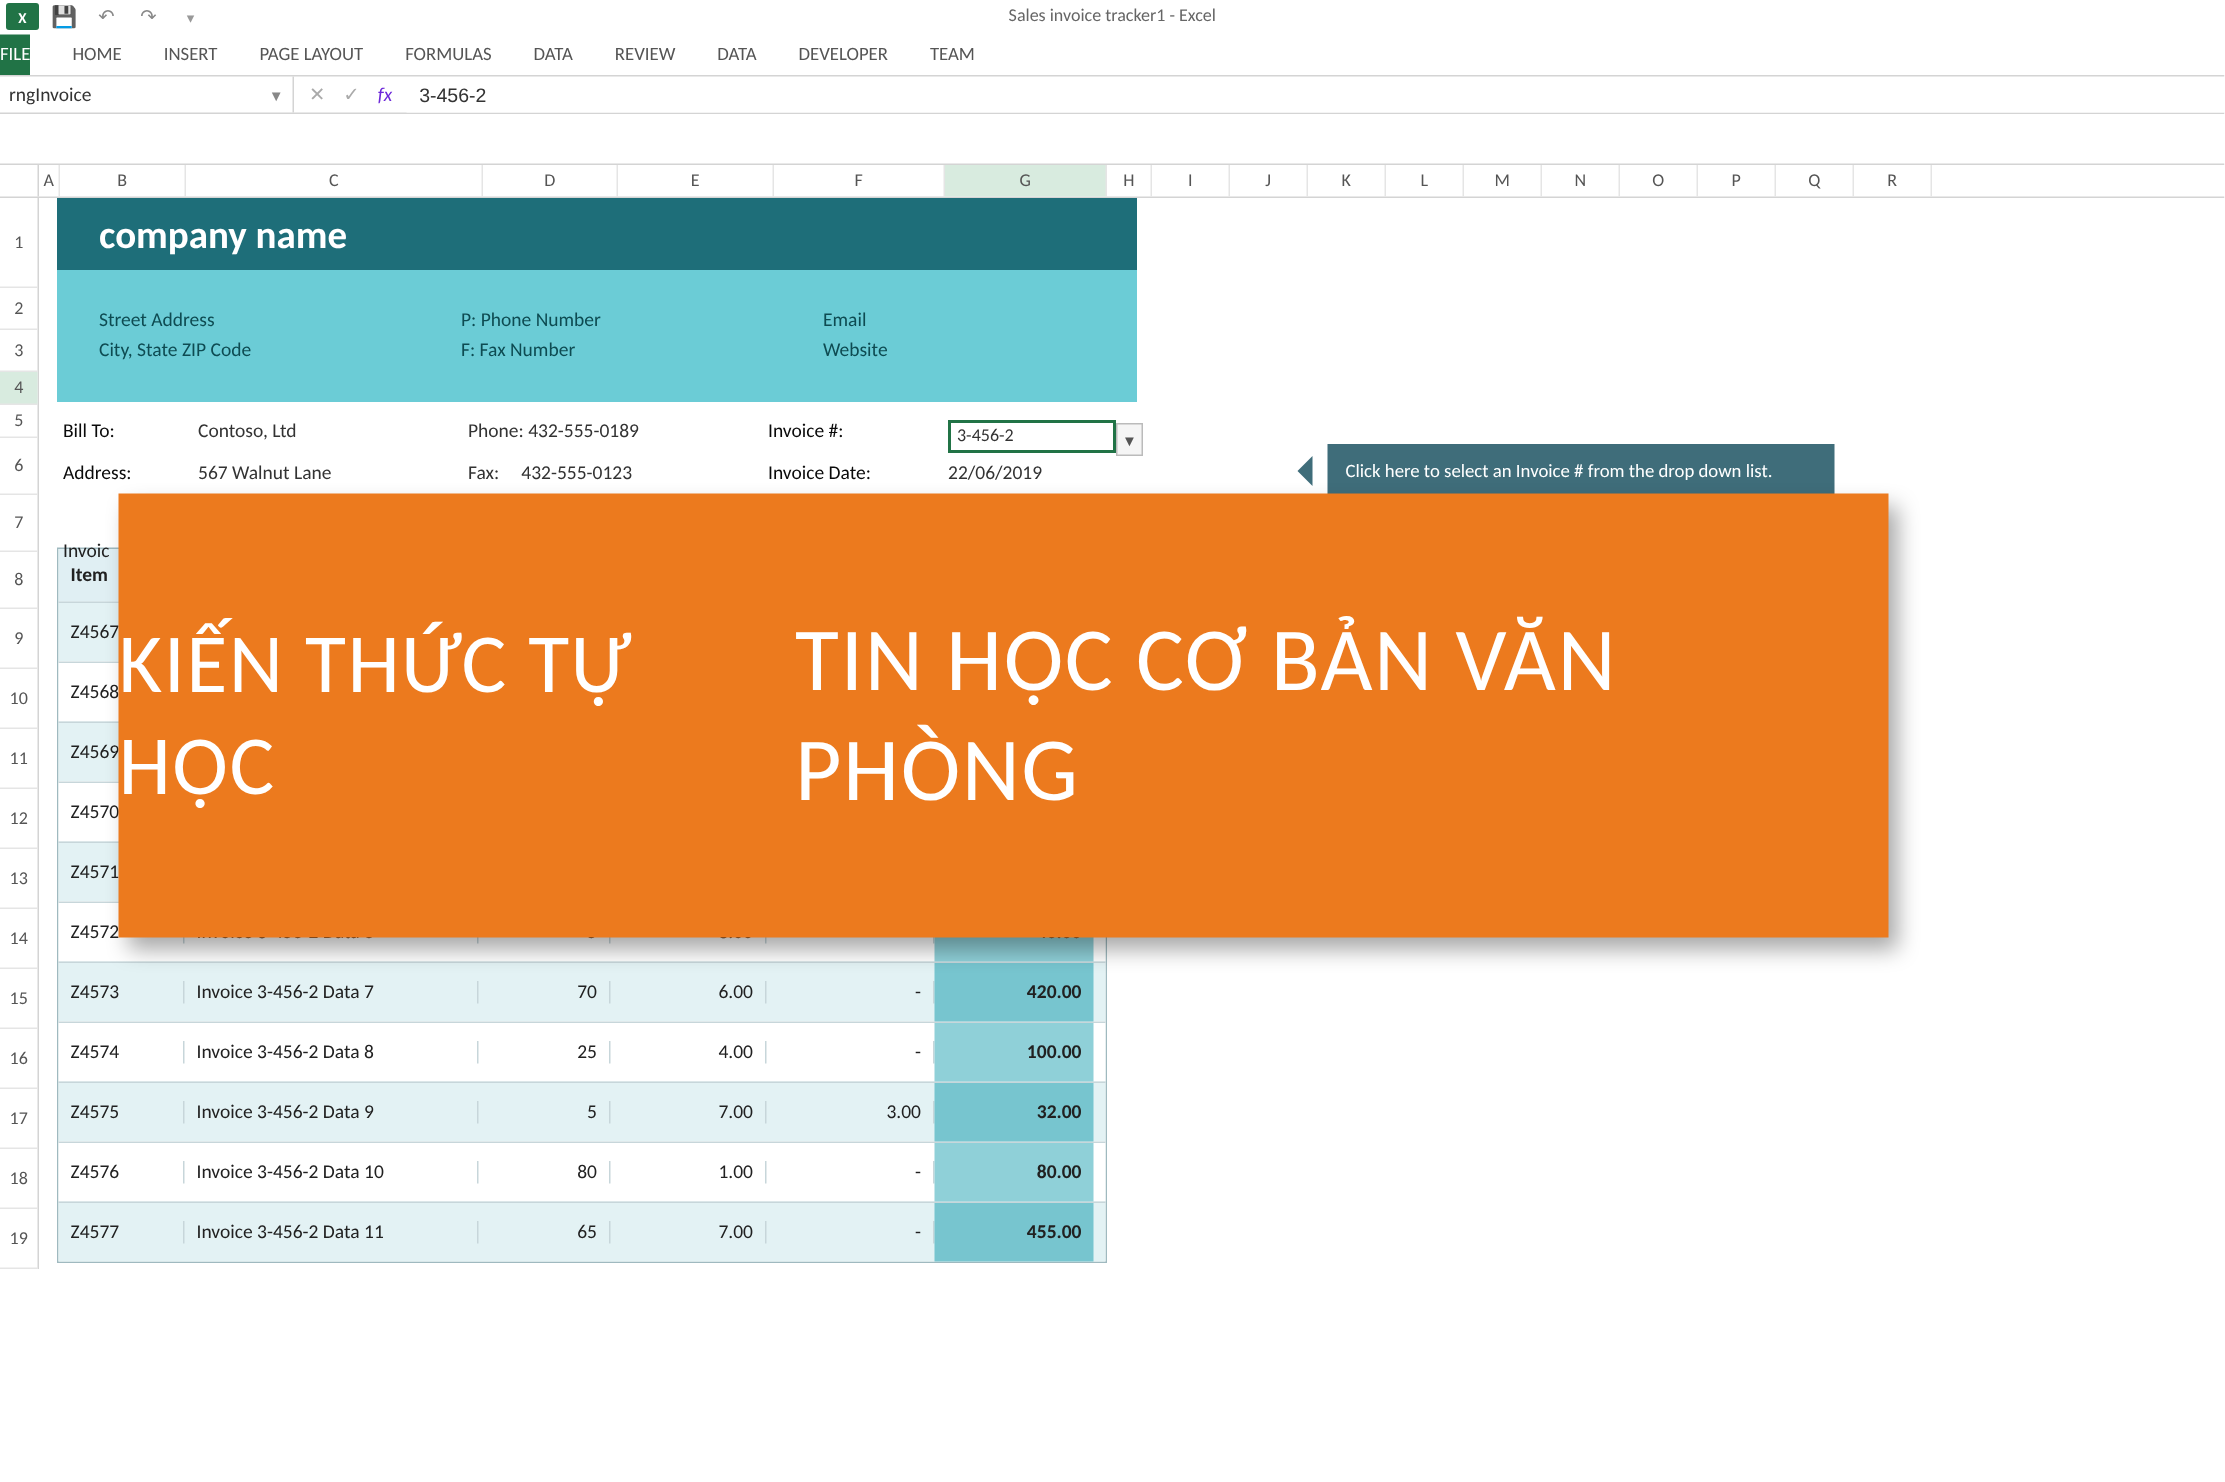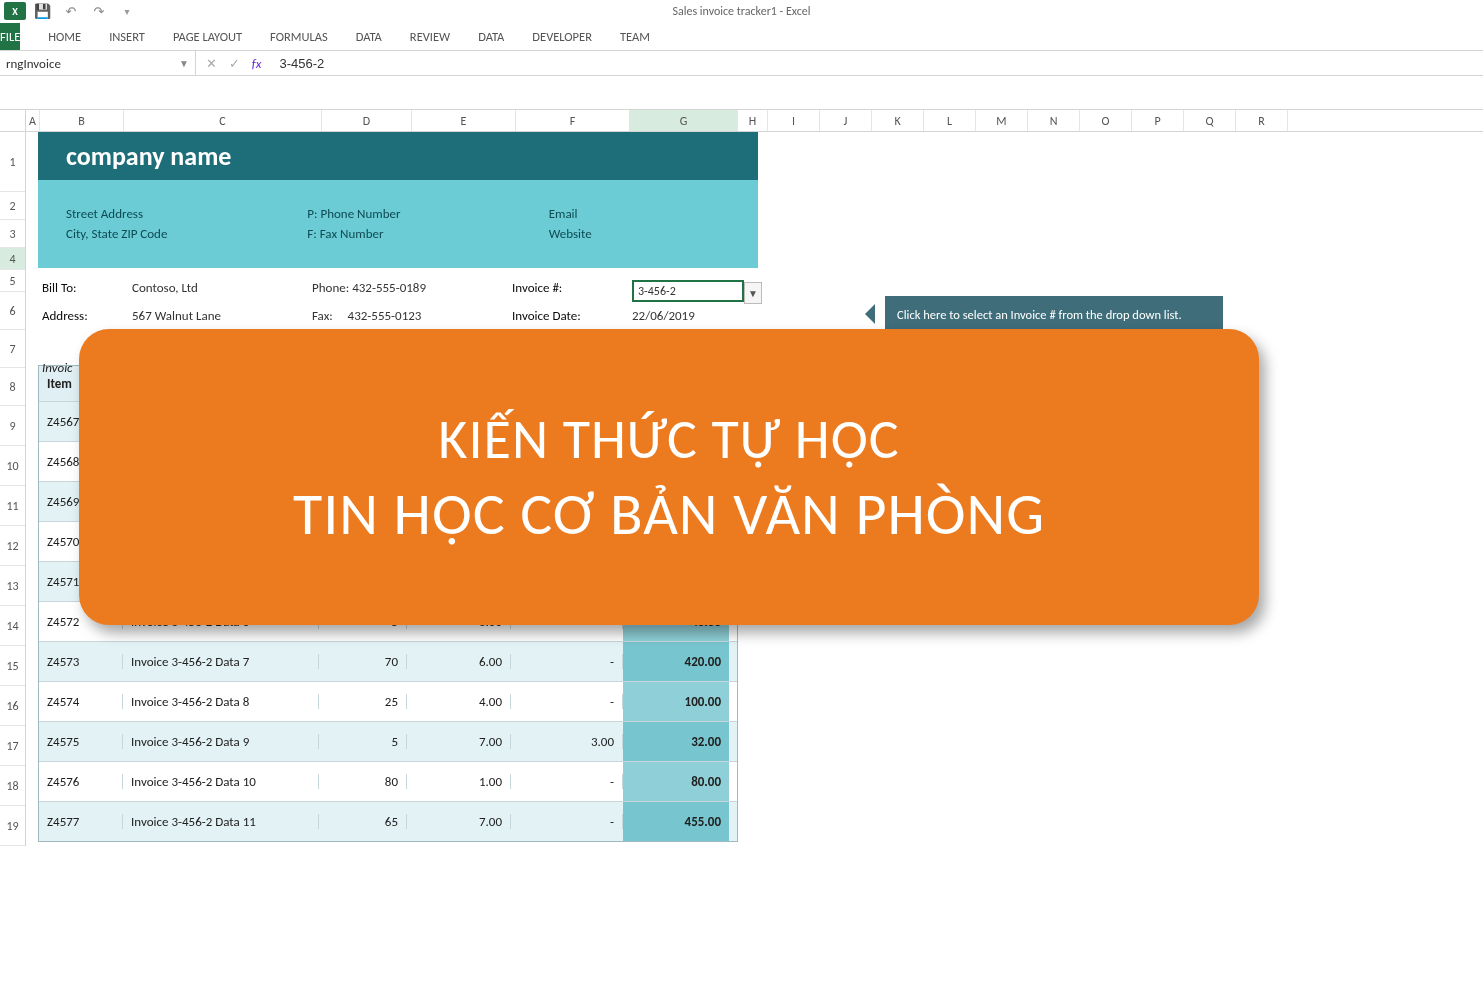--- a/index.html
+++ b/index.html
@@ -84,28 +84,28 @@
   .c-up{width:104px;text-align:right;border-right:1px solid #c7d6da;}
   .c-disc{width:112px;text-align:right;border-right:1px solid #c7d6da;}
   .c-pr{width:106px;text-align:right;font-weight:bold;background:#7ec9d1;}
   .trow{display:flex;border-top:1px solid #c7d6da;height:40px;align-items:center;}
   .trow.even{background:#e3f2f4;}
   .trow.odd{background:#fff;}
   .trow div{padding:0 8px;}
   .trow .c-pr{background:#8fd0d8;height:100%;display:flex;align-items:center;justify-content:flex-end;}
   .trow.even .c-pr{background:#77c5cf;}
 
-  .invoice-for{position:absolute;left:4px;top:228px;font-size:13px;font-style:italic;}
+  .invoice-for{position:absolute;left:4px;top:228px;font-size:13px;}
   
   
   .callout{position:absolute;left:812px;top:164px;width:338px;background:#3f6d7a;color:#fff;padding:10px 12px;font-size:12.5px;line-height:18px;margin-left:47px;}
   .callout::before{content:"";position:absolute;left:-30px;top:8px;border:10px solid transparent;border-right-color:#3f6d7a;}
 
   
-  .orange-overlay{position:absolute;left:79px;top:329px;width:1180px;height:296px;background:#ec7a1e;display:flex;flex-direction:column;align-items:center;justify-content:center;gap:4px;color:#fff;box-shadow:6px 8px 14px rgba(0,0,0,.35);border-radius:30px;}
+  .orange-overlay{position:absolute;left:79px;top:329px;width:1180px;height:296px;background:#ec7a1e;display:flex;align-items:center;justify-content:center;gap:4px;color:#fff;box-shadow:6px 8px 14px rgba(0,0,0,.35);}
   .orange-overlay .l1{font-size:56px;font-weight:500;letter-spacing:1px;}
   .orange-overlay .l2{font-size:60px;font-weight:500;letter-spacing:1px;}
 
   
   .w-A{width:14px;} .w-B{width:84px;} .w-C{width:198px;} .w-D{width:90px;} .w-E{width:104px;}
   .w-F{width:114px;} .w-G{width:108px;} .w-H{width:30px;} .w-I{width:52px;} .w-J{width:52px;}
   .w-K{width:52px;} .w-L{width:52px;} .w-M{width:52px;} .w-N{width:52px;} .w-O{width:52px;}
   .w-P{width:52px;} .w-Q{width:52px;} .w-R{width:52px;}
 
 </style>

